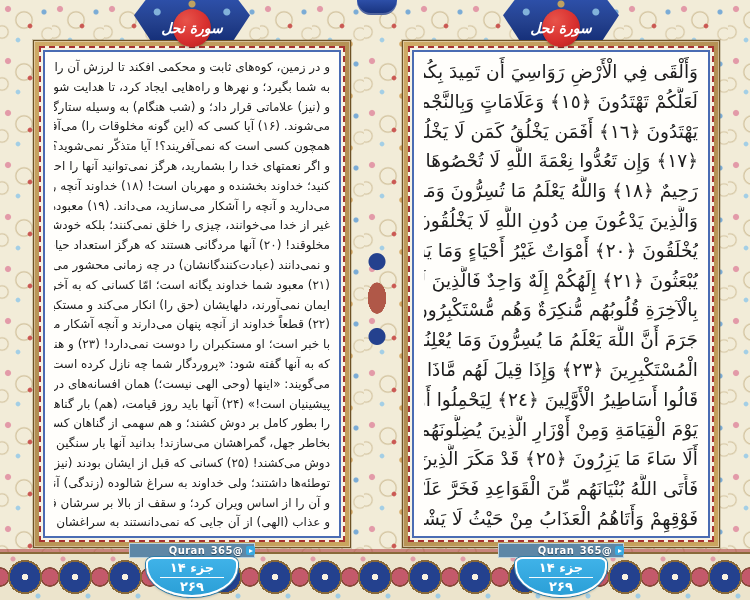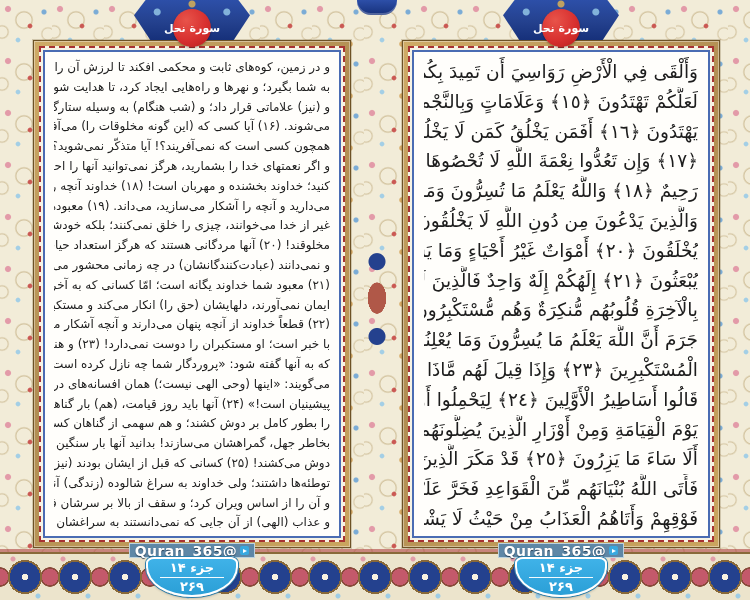--- a/index.html
+++ b/index.html
@@ -76,21 +76,21 @@
   .dome-left{left:134px;}
   .dome-right{left:503px;}
   .surah-badge{
     position:absolute;top:9px;width:38px;height:38px;border-radius:50%;z-index:4;
     background:radial-gradient(circle at 35% 30%, #e8534a, var(--surah_badge_red,#d8302f) 55%, #b31d1d);
     box-shadow:0 1px 2px rgba(0,0,0,.35);
     display:flex;align-items:center;justify-content:center;
   }
   .badge-left{left:173px;}
   .badge-right{left:542px;}
-  .surah-badge span{color:#fff;font-size:11px;font-weight:bold;white-space:nowrap;}
+  .surah-badge span{color:#fff;font-size:14px;font-weight:bold;white-space:nowrap;font-style:italic;}
 
   
   .gutter-top{
     position:absolute;left:357px;top:0;width:40px;height:15px;z-index:1;
     background:linear-gradient(#2d4fa8,#16307a);border-radius:0 0 14px 14px;
     box-shadow:inset 0 -2px 0 rgba(255,255,255,.25);
   }
   .gutter-medallion{
     position:absolute;left:356px;top:252px;width:42px;height:96px;z-index:1;
     background:
@@ -109,21 +109,21 @@
   }
   .wm-left{left:129px;}
   .wm-right{left:498px;}
   .wm-icon{
     width:9px;height:9px;background:#39a9e0;border-radius:2px;flex:0 0 auto;position:relative;
   }
   .wm-icon::after{
     content:"";position:absolute;left:2.5px;top:2.5px;width:0;height:0;
     border-left:4px solid #fff;border-top:2px solid transparent;border-bottom:2px solid transparent;
   }
-  .wm-text{color:#fff;font-size:14px;font-weight:bold;letter-spacing:.4px;text-shadow:0 1px 1px rgba(20,40,60,.8);white-space:nowrap;}
+  .wm-text{color:#fff;font-size:10px;font-weight:bold;letter-spacing:.4px;text-shadow:0 1px 1px rgba(20,40,60,.8);white-space:nowrap;padding-left:40px;}
 
   .juz-badge{
     position:absolute;top:557px;width:92px;height:40px;z-index:5;box-sizing:border-box;
     background:linear-gradient(var(--juz_badge_blue,#3fb2e8),#2b9fd6);
     border:2px solid #ffffff;
     border-radius:8px 8px 46px 46px / 6px 6px 30px 30px;
     box-shadow:0 0 0 1px #2b7fae, 0 1px 3px rgba(0,0,0,.3);
     display:flex;flex-direction:column;justify-content:space-evenly;
   }
   .jb-left{left:146px;}

